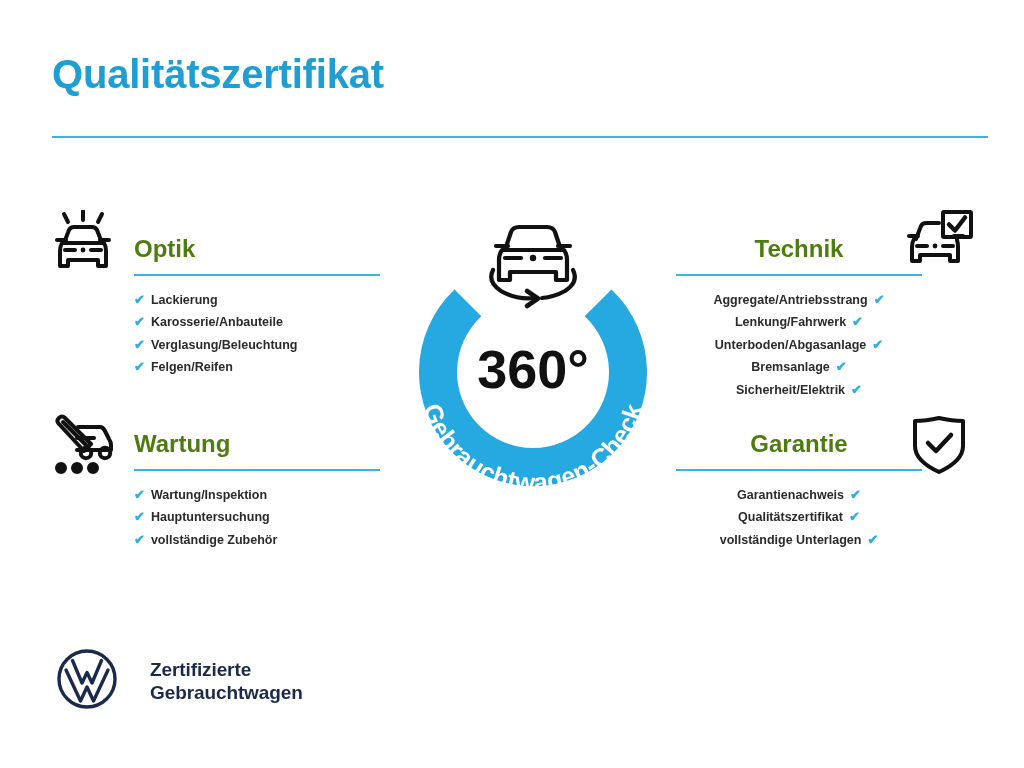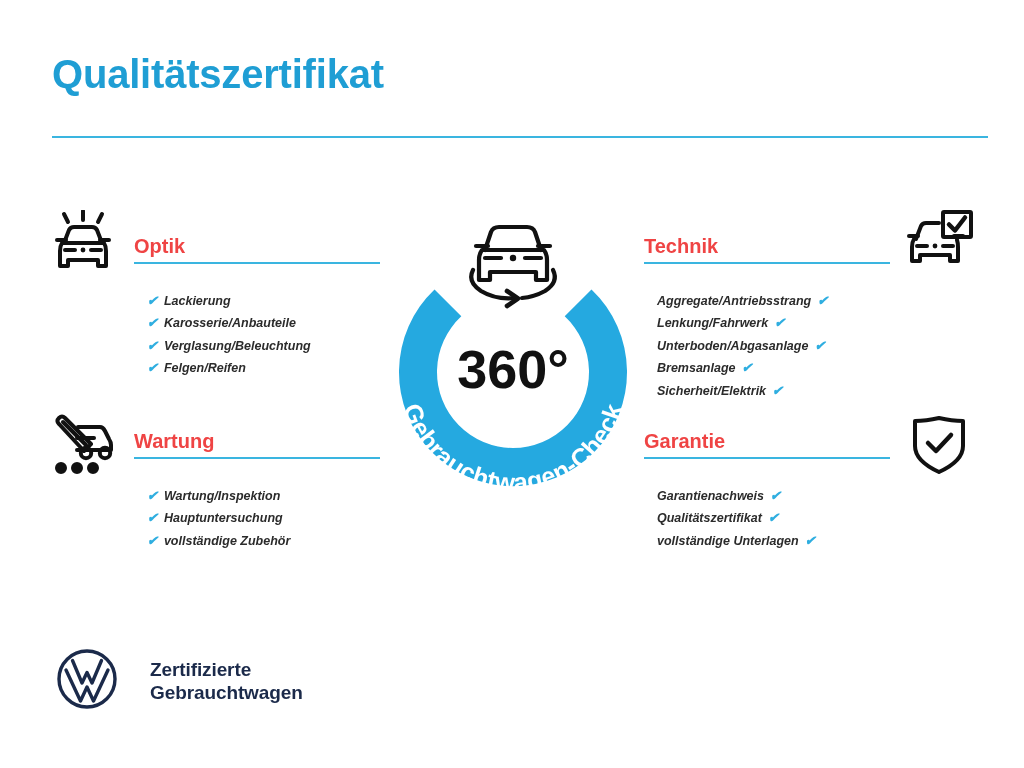--- a/index.html
+++ b/index.html
@@ -42,44 +42,43 @@
     width: 936px;
     height: 2px;
     background: #3AB5E0;
   }
 
   
   .quad {
     position: absolute;
   }
   .quad-left   { left: 52px;  width: 328px; text-align: left; }
-  .quad-right  { left: 644px; width: 246px; text-align: left; }
+  .quad-right  { left: 676px; width: 246px; text-align: center; }
   .row-top     { top: 236px; }
   .row-bottom  { top: 431px; }
 
   .quad-head {
-    font-size: 20px;
-    font-weight: bold;
-    color: #ef4444;
+    font-size: 24px;
+    font-weight: bold;
+    color: #4d7c0f;
     line-height: 1.05;
-    padding: 0 0 5px 0;
+    padding: 0 0 13px 0;
   }
   .quad-left .quad-head  { padding-left: 82px; }
   .quad-rule {
     height: 2px;
     background: #3AB5E0;
     width: 100%;
   }
   .quad-left .quad-rule { margin-left: 82px; width: 246px; }
 
   .quad-list {
     list-style: none;
-    margin: 13px;
+    margin: 0;
     padding: 12px 0 0 0;
-    font-style: italic;
   }
   .quad-left .quad-list { padding-left: 82px; }
   .quad-list li {
     font-size: 12.5px;
     font-weight: bold;
     color: #2b2b2b;
     line-height: 1.0;
     padding: 4.5px 0;
     white-space: nowrap;
   }
@@ -97,21 +96,21 @@
     display: block;
   }
   .icon-optik    { left: 50px;  top: 210px; }
   .icon-wartung  { left: 50px;  top: 414px; }
   .icon-technik  { left: 906px; top: 209px; }
   .icon-garantie { left: 910px; top: 414px; }
 
   
   .badge {
     position: absolute;
-    left: 368px;
+    left: 388px;
     top: 192px;
     width: 290px;
     height: 310px;
   }
   .badge svg { display: block; }
 
   
   .vw-lockup {
     position: absolute;
     left: 56px;

